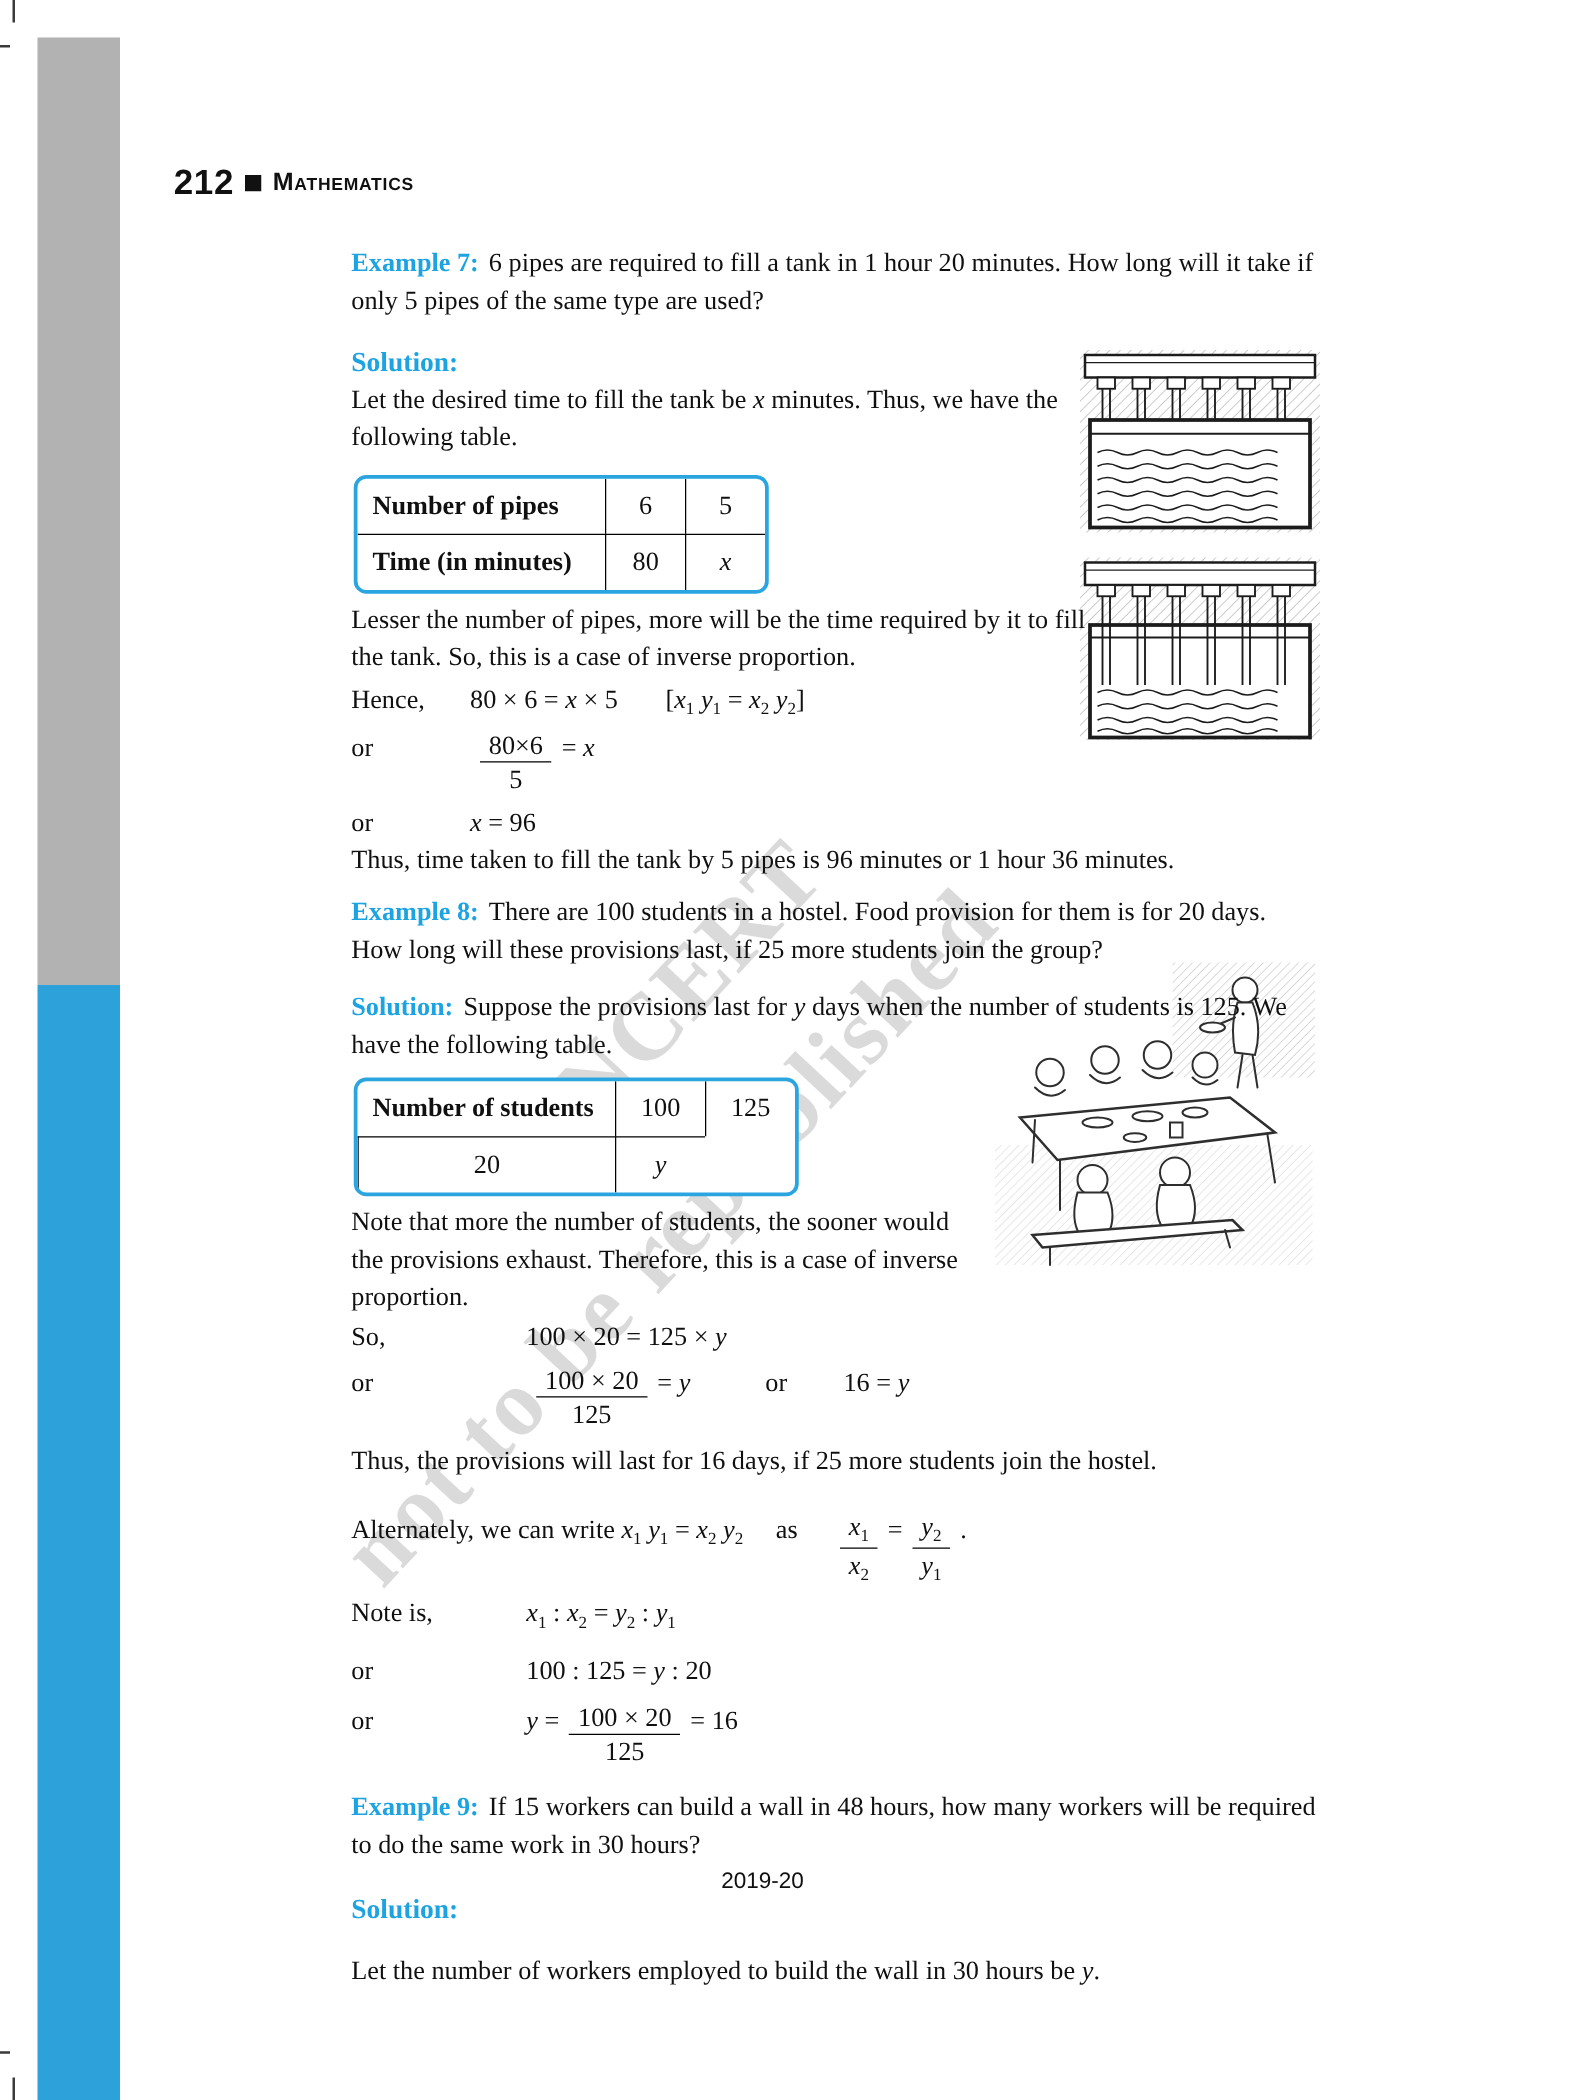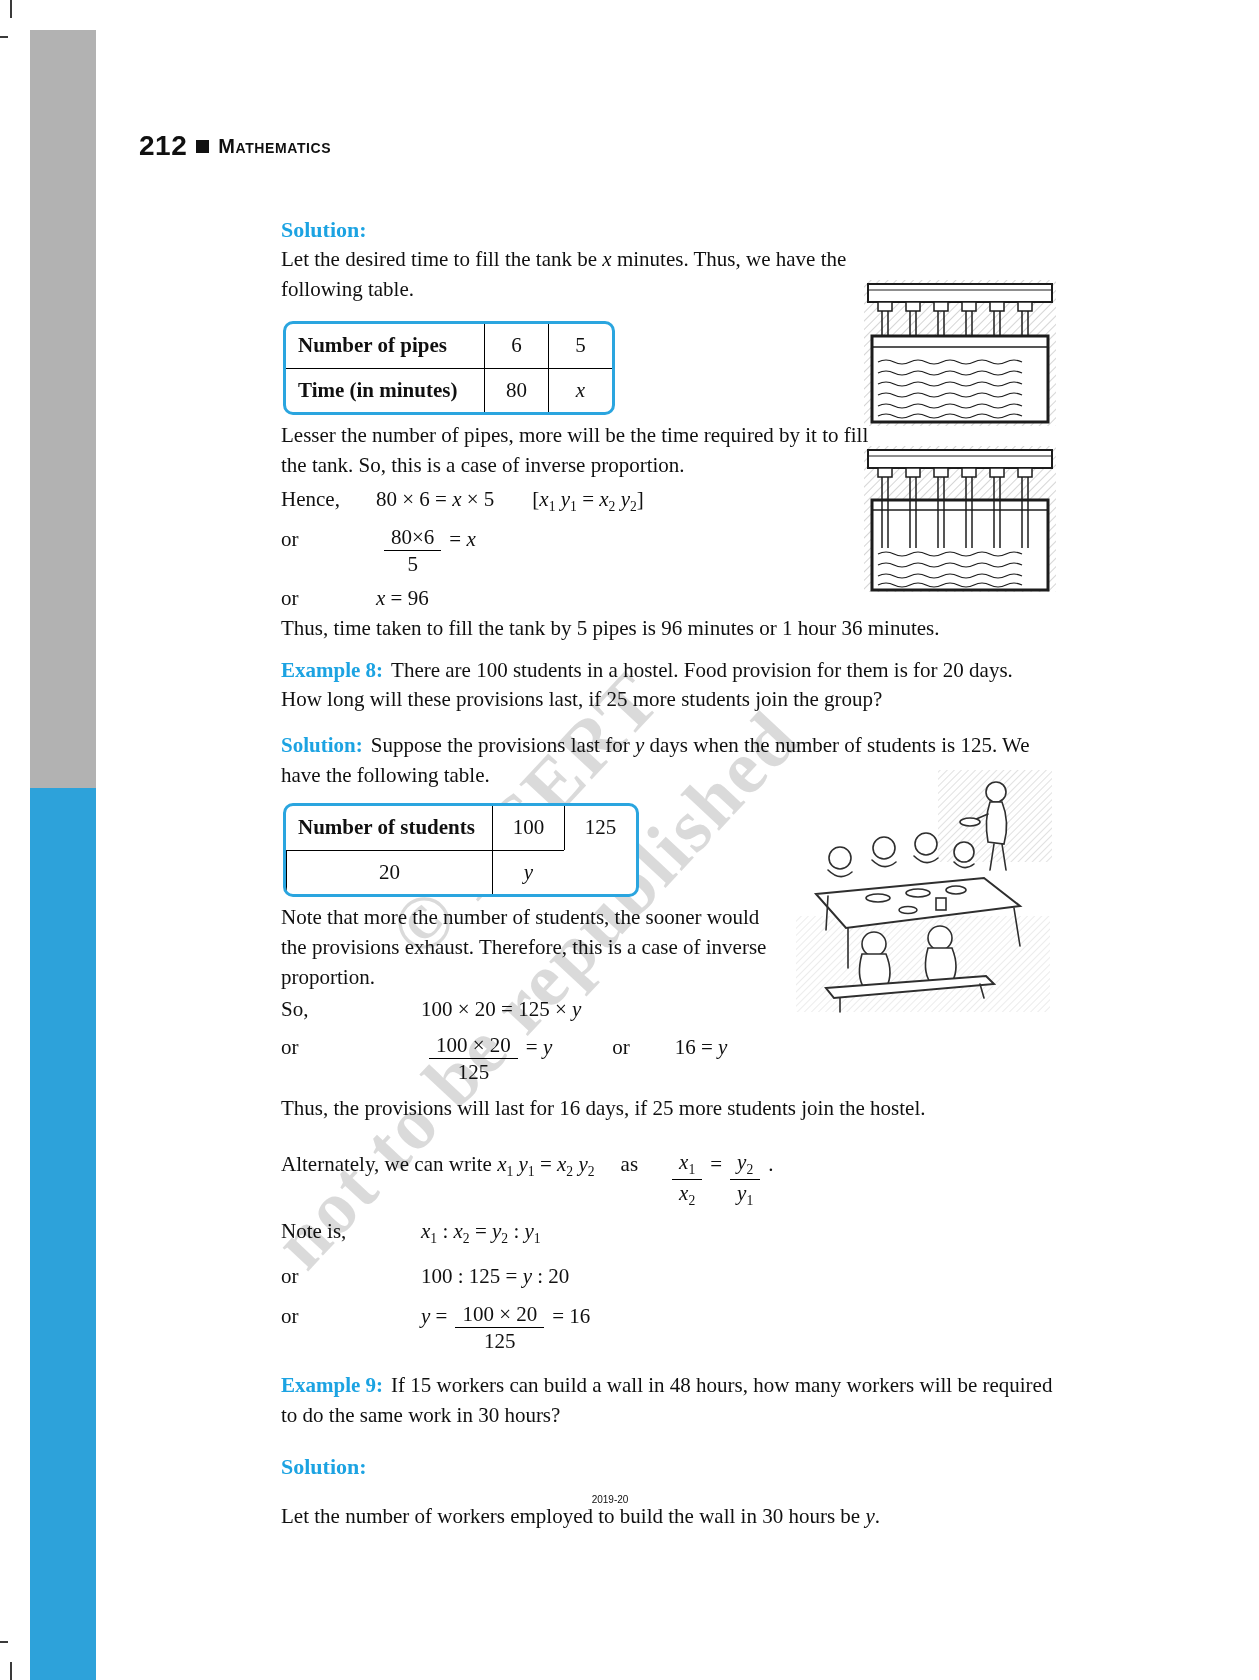--- a/index.html
+++ b/index.html
@@ -63,21 +63,21 @@
   .gap26{margin:0 26px;}
   .gap45l{margin-left:45px;}
   .gap60l{margin-left:60px;}
   sub{font-size:.65em;}
 
   
   .illus1{position:absolute;left:862px;top:280px;z-index:2;}
   .illus2{position:absolute;left:788px;top:766px;z-index:2;}
 
   .footer{position:absolute;top:1494px;left:40px;width:1140px;text-align:center;
-          font-family:"Liberation Sans",sans-serif;font-size:10px;z-index:3;}
+          font-family:"Liberation Sans",sans-serif;font-size:18px;z-index:3;}
 </style>
 </head>
 <body>
 
 <div id="page">
 
   <div class="cropmark" style="left:10px;top:0;width:2px;height:18px;"></div>
   <div class="cropmark" style="left:0;top:36px;width:8px;height:2px;"></div>
   <div class="cropmark" style="left:0;top:1641px;width:8px;height:2px;"></div>
   <div class="cropmark" style="left:10px;top:1662px;width:2px;height:18px;"></div>
@@ -216,20 +216,21 @@
         <path d="M140 182 q-6 22 2 34 l22 0 q8 -14 0 -34 z" fill="#fff"></path>
 
         <polygon points="38,222 198,210 206,218 46,232" fill="#fff" stroke-width="2"></polygon>
         <path d="M52 232 l0 14 M192 218 l4 14"></path>
       </g>
     </svg>
   </div>
 
   <div class="content">
 
+    <p><span class="ex-label">Example 7:</span><span>6 pipes are required to fill a tank in 1 hour 20 minutes. How long will it take if only 5 pipes of the same type are used?</span></p>
 
     <div class="sol-head">Solution:</div>
 
     <p class="para narrow600">Let the desired time to fill the tank be <i>x</i> minutes. Thus, we have the following table.</p>
 
     <div class="nc-table t1">
       <div class="nc-cell hdr">Number of pipes</div>
       <div class="nc-cell val">6</div>
       <div class="nc-cell val">5</div>
       <div class="nc-cell hdr row2">Time (in minutes)</div>

